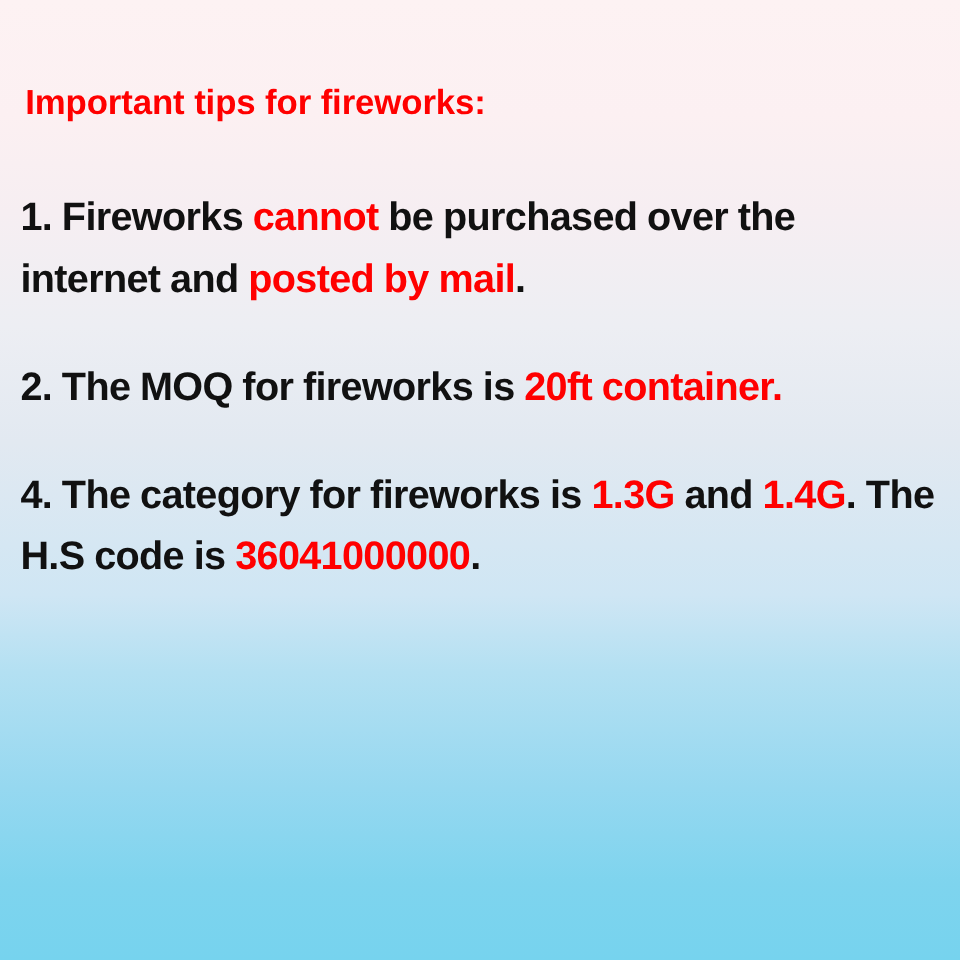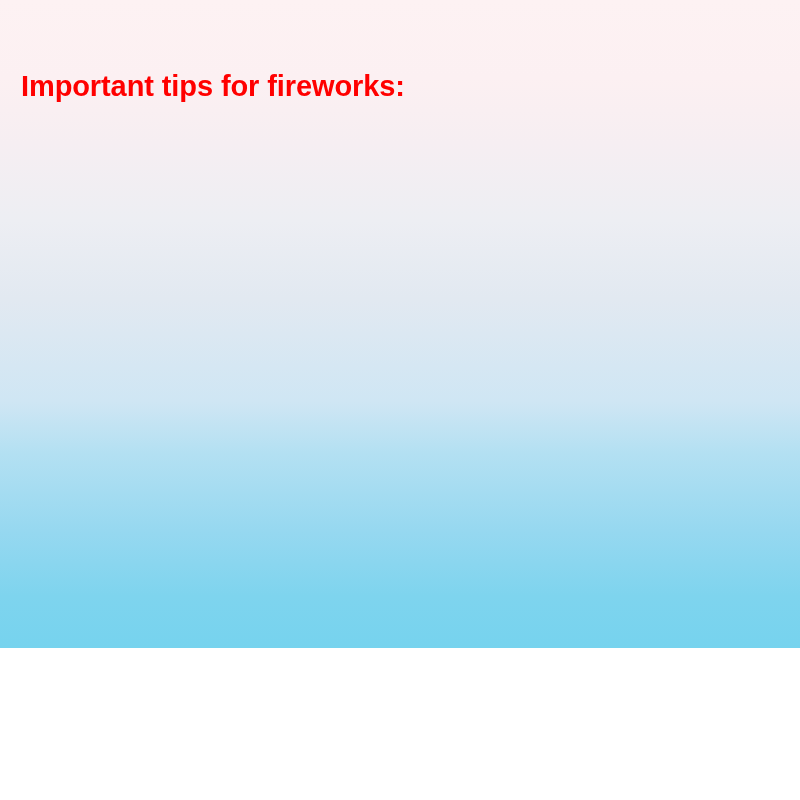--- a/index.html
+++ b/index.html
@@ -10,21 +10,21 @@
   body {
     width: 800px;
     height: 800px;
     overflow: hidden;
     font-family: "Liberation Sans", sans-serif;
   }
 
   #poster {
     position: relative;
     width: 800px;
-    height: 648px;
+    height: 800px;
     box-sizing: border-box;
     background: linear-gradient(
         180deg,
         #fdf2f3 0%,
         #fcf0f2 12%,
         #f6eef2 22%,
         #edeef3 34%,
         #e2e9f1 46%,
         #cfe6f4 62%,
         #b3e0f2 70%,
@@ -87,17 +87,20 @@
 </head>
 <body>
 
 <div id="poster">
 
   <div id="content">
 
     <h1 class="tips-title">Important tips for fireworks:</h1>
 
     <ul class="tips-list" id="tips-list">
+        <li class="tip-item"><span>1.</span> <span>Fireworks </span><span class="hl">cannot</span><span> be purchased over the internet and </span><span class="hl">posted by mail</span><span>.</span></li>
+        <li class="tip-item"><span>2.</span> <span>The MOQ for fireworks is </span><span class="hl">20ft container.</span></li>
+        <li class="tip-item"><span>4.</span> <span>The category for fireworks is </span><span class="hl">1.3G</span><span> and </span><span class="hl">1.4G</span><span>. The H.S code is </span><span class="hl">36041000000</span><span>.</span></li>
       </ul>
 
   </div>
 
 </div>
 
 </body></html>

